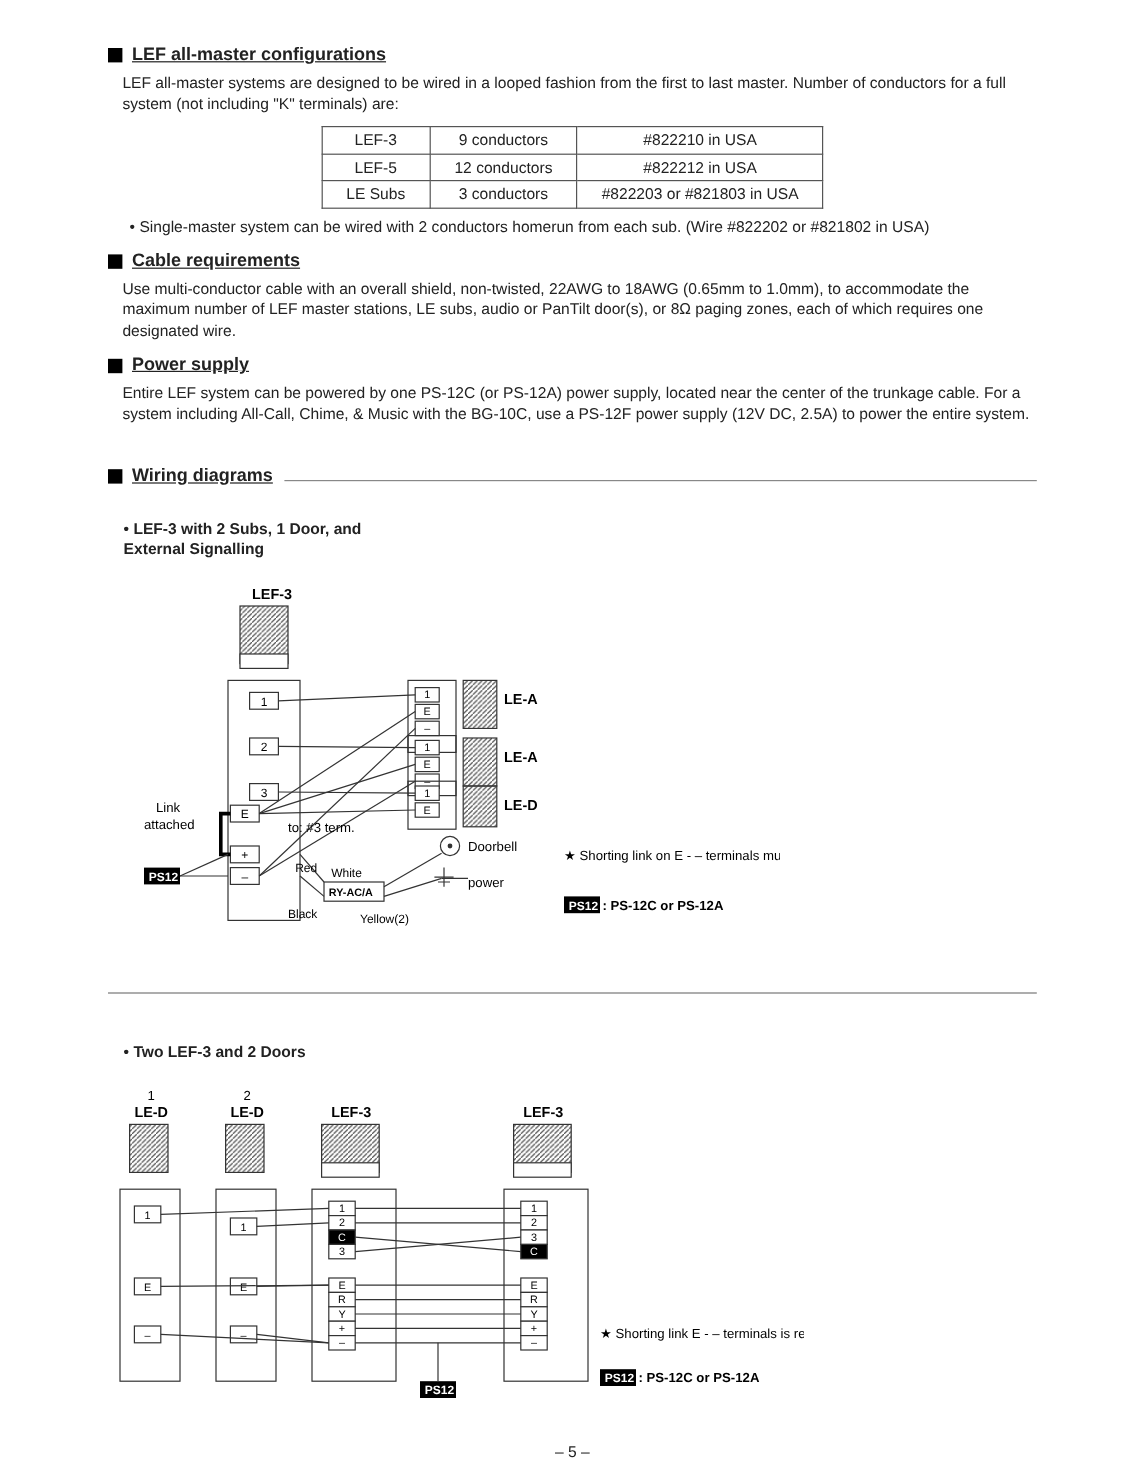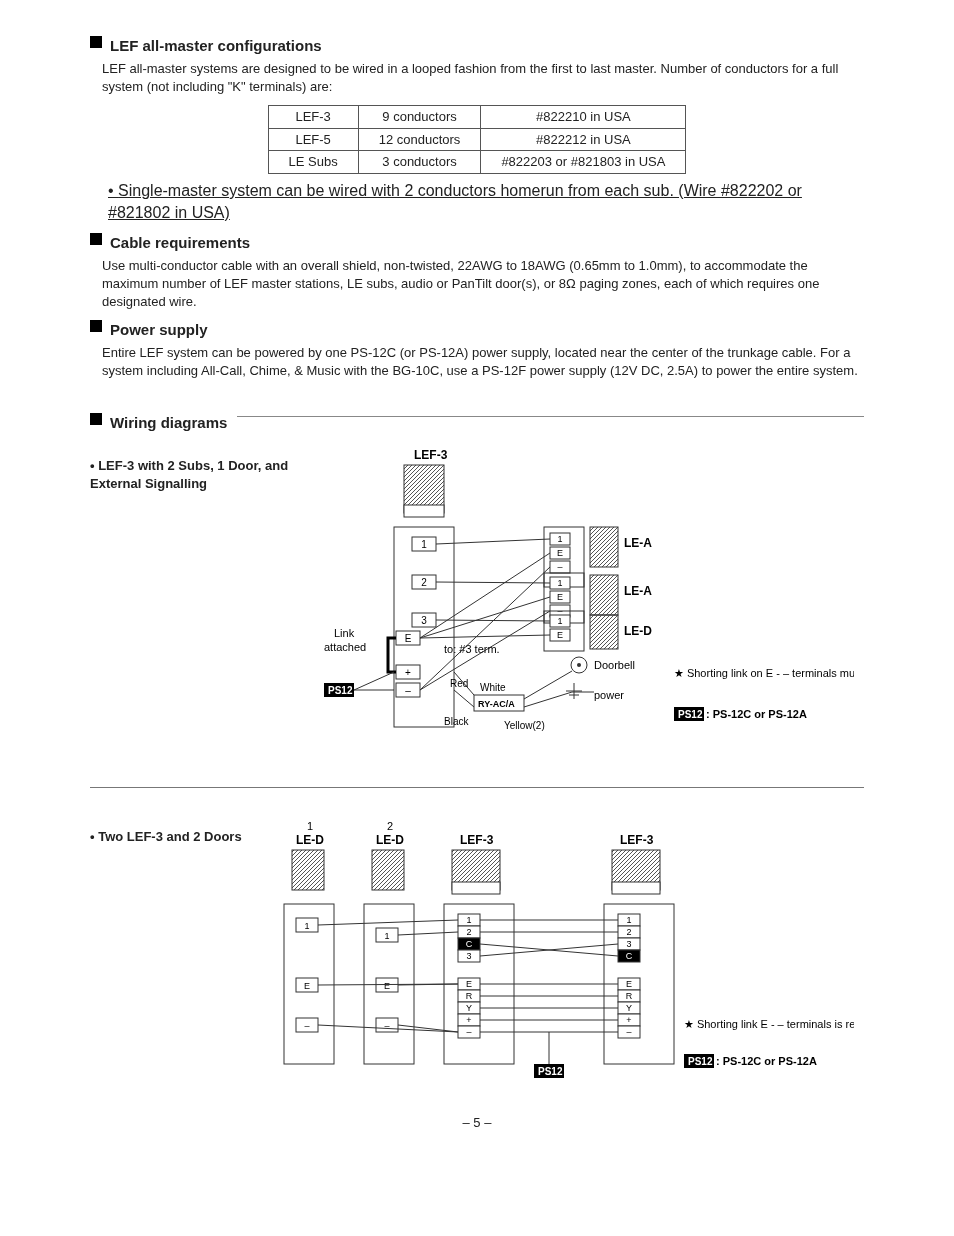--- a/index.html
+++ b/index.html
@@ -11,21 +11,22 @@
     padding: 30px 90px 30px 90px;
     width: 954px;
     box-sizing: border-box;
     line-height: 1.35;
   }
   .section-head {
     font-weight: bold;
     font-size: 15px;
     margin: 6px 0 4px 0;
     display: flex;
-    align-items: flex-start;
+    align-items: center;
+    text-decoration: underline;
   }
   .section-head .blk {
     width: 12px; height: 12px; background: #000; margin-right: 8px;
     display: inline-block;
   }
   .section-head .rule {
     flex: 1;
     border-bottom: 1px solid #888;
     margin-left: 10px;
     height: 0;
@@ -38,27 +39,26 @@
     margin: 6px auto 6px auto;
   }
   table.wire th, table.wire td {
     border: 1px solid #555;
     padding: 2px 20px;
     font-size: 13px;
     text-align: center;
   }
   .note {
     margin: 4px 0 10px 18px;
-    font-size: 16px;
-    text-decoration: underline;
+    font-size: 13px;
   }
   .note::before { content:"• "; }
   .subtitle {
     font-weight: bold;
-    margin: 20px 0 10px 0;
+    margin: 20px 0 10px 13px;
   }
   .subtitle::before { content:"• "; }
   .diagram-area {
     position: relative;
     margin: 10px 0 20px 0;
   }
   svg { display:block; }
   hr.sep {
     border:none; border-top:1px solid #777; margin: 20px 0;
   }

